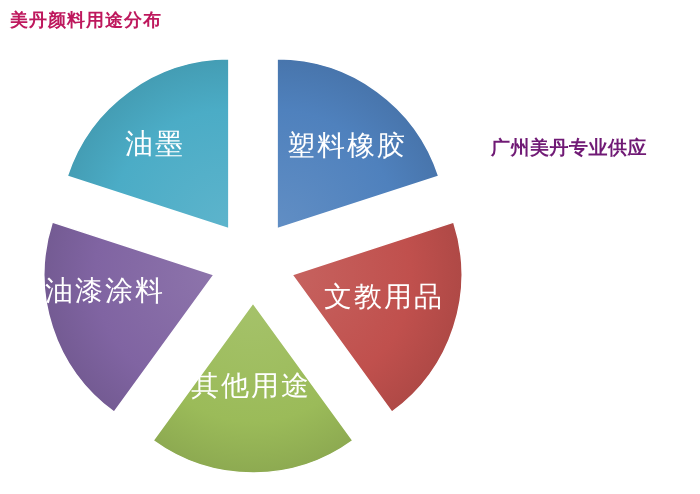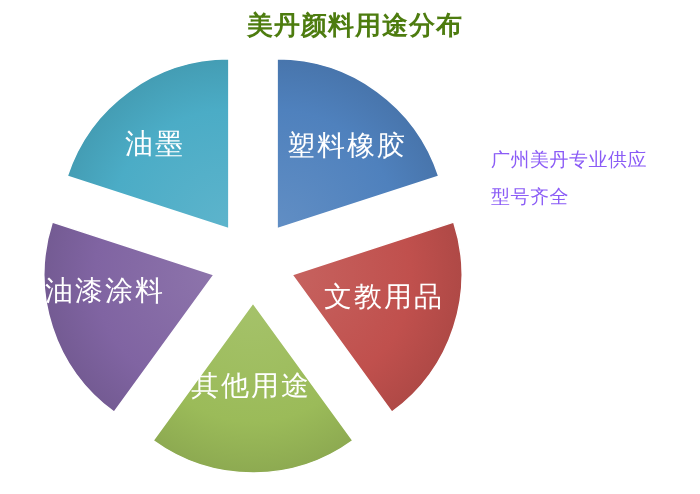--- a/index.html
+++ b/index.html
@@ -6,46 +6,44 @@
   .stage{
     position:relative;
     width:700px;height:494px;
     background:#ffffff;
     overflow:hidden;
     font-family:"DejaVu Serif","Liberation Serif",serif;
   }
   .chart-title{
     position:absolute;
     left:10px;top:8px;width:690px;
-    text-align:center;
-    font-size:26px;
+    font-size:18px;
     font-weight:bold;
     letter-spacing:1px;
-    color:#4d7c0f;
+    color:#be185d;
     white-space:nowrap;
   }
   .pie-svg{
     position:absolute;
     left:0;top:0;width:700px;height:494px;
   }
   .slice-label{
     font-family:"DejaVu Serif","Liberation Serif",serif;
     font-size:28px;
     letter-spacing:2px;
   }
   .promo{
     position:absolute;
     left:491px;top:129px;
     font-size:19px;
-    font-weight:normal;
+    font-weight:bold;
     letter-spacing:0.5px;
     line-height:37px;
-    color:#8b5cf6;
+    color:#701a75;
     white-space:nowrap;
-    margin-top:12px;
   }
 </style>
 </head>
 <body>
 
 <div class="stage">
 
   <div class="chart-title">美丹颜料用途分布</div>
 
   <svg id="pie-svg" class="pie-svg" viewBox="0 0 700 494" xmlns="http://www.w3.org/2000/svg">
@@ -83,16 +81,15 @@
       <path d="M 253.0 303.0 L 352.9 440.5 A 170 170 0 0 1 153.1 440.5 Z" fill="url(#sliceGrad2)" stroke="#ffffff" stroke-width="1.5" stroke-linejoin="round"></path>
       <text x="251" y="385" dy="0.35em" text-anchor="middle" class="slice-label" fill="#ffffff">其他用途</text>
       <path d="M 214.0 274.7 L 114.1 412.2 A 170 170 0 0 1 52.3 222.1 Z" fill="url(#sliceGrad3)" stroke="#ffffff" stroke-width="1.5" stroke-linejoin="round"></path>
       <text x="105" y="290" dy="0.35em" text-anchor="middle" class="slice-label" fill="#ffffff">油漆涂料</text>
       <path d="M 228.9 228.8 L 67.2 176.3 A 170 170 0 0 1 228.9 58.8 Z" fill="url(#sliceGrad4)" stroke="#ffffff" stroke-width="1.5" stroke-linejoin="round"></path>
       <text x="155" y="143" dy="0.35em" text-anchor="middle" class="slice-label" fill="#ffffff">油墨</text>
     </svg>
 
   <div class="promo">
     <div>广州美丹专业供应</div>
-    <div>型号齐全</div>
   </div>
 
 </div>
 
 </body></html>

